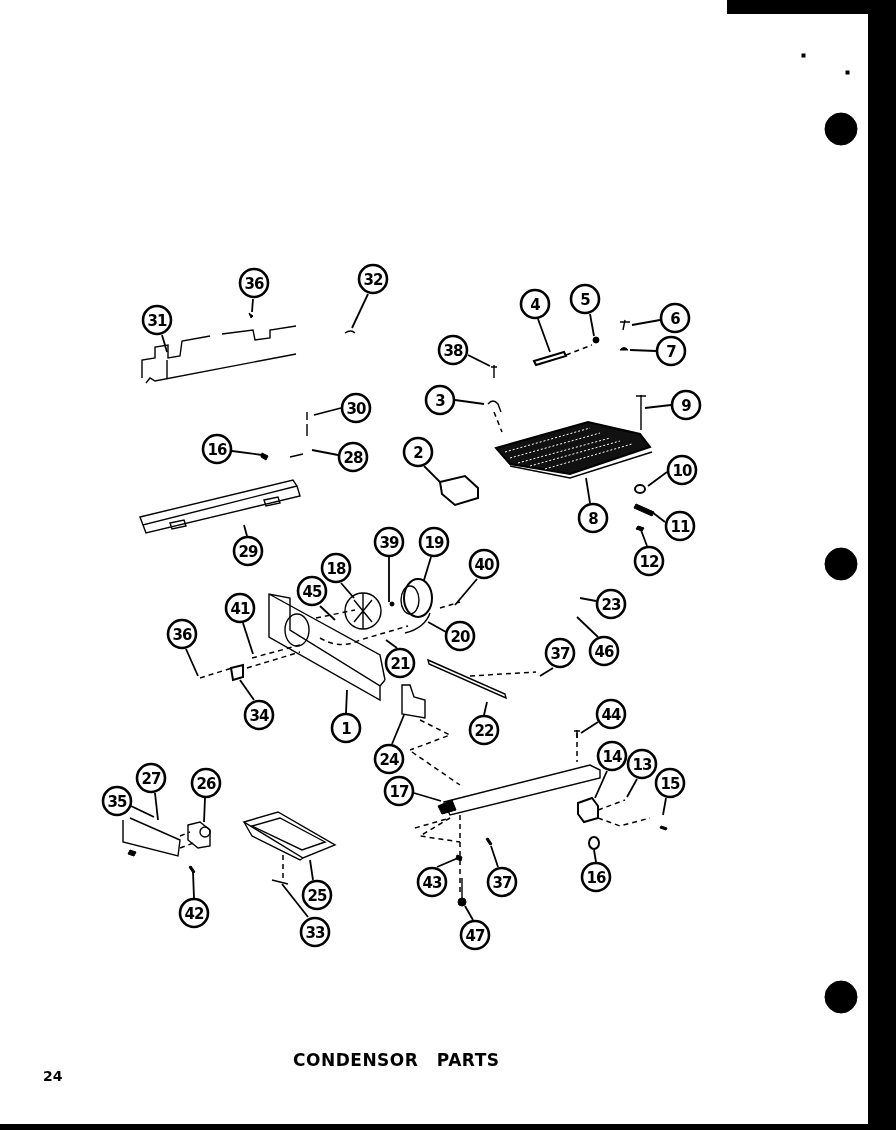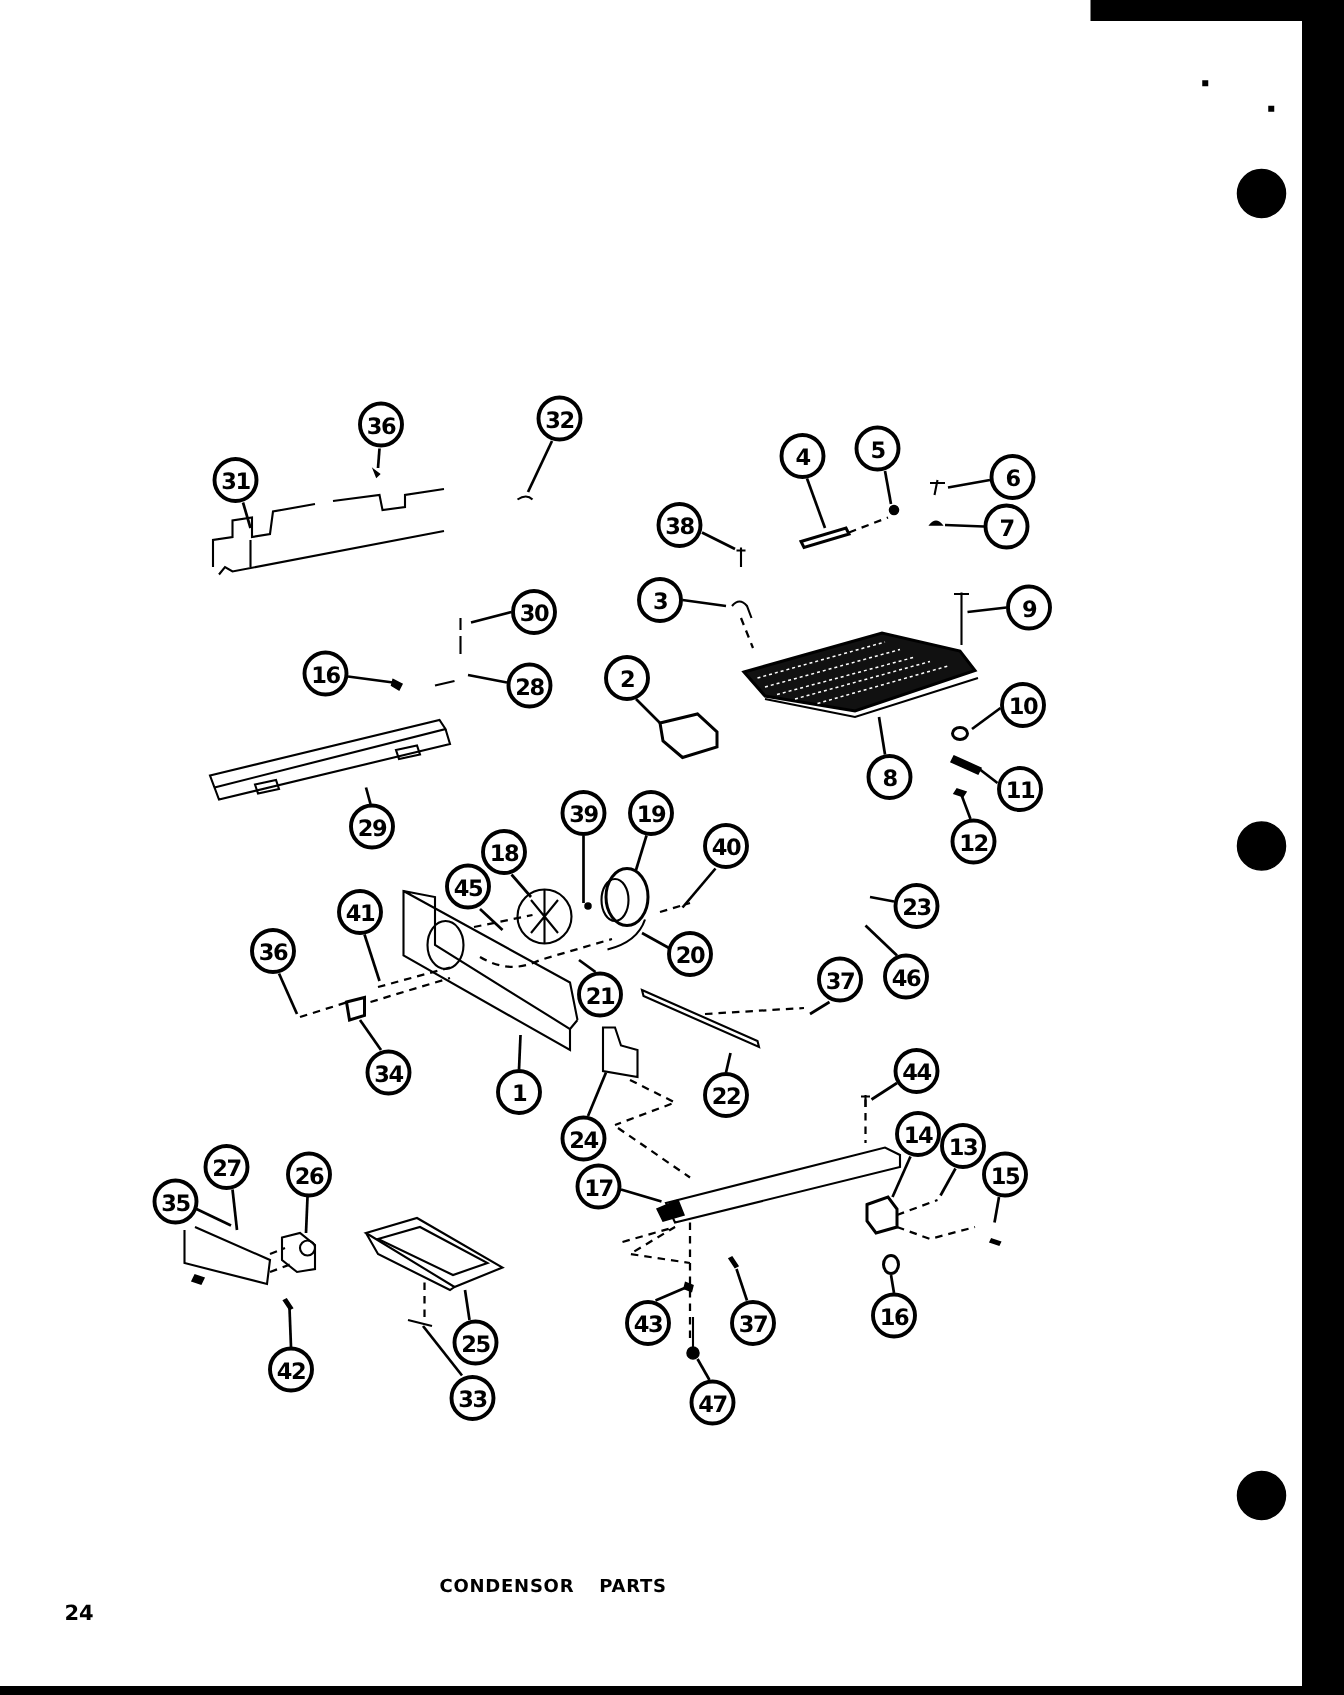--- a/index.html
+++ b/index.html
@@ -11,21 +11,21 @@
   .bottom-edge { position: absolute; left: 0; top: 1124px; width: 896px; height: 6px; background: #000; }
   svg { position: absolute; left: 0; top: 0; }
   .callout circle { fill: #fff; stroke: #000; stroke-width: 2.6; }
   .callout text { font-family: "DejaVu Sans", sans-serif; font-weight: bold; font-size: 15px; fill: #000; text-anchor: middle; dominant-baseline: central; letter-spacing: -1px; }
   .leader { stroke: #000; stroke-width: 1.8; fill: none; }
   .dash { stroke: #000; stroke-width: 1.5; fill: none; stroke-dasharray: 5 4; }
   .part { stroke: #000; stroke-width: 2; fill: #fff; }
   .part-thin { stroke: #000; stroke-width: 1.4; fill: none; }
   .solid { fill: #000; stroke: #000; }
   .page-number { position: absolute; left: 43px; top: 1068px; font-family: "DejaVu Sans", sans-serif; font-weight: bold; font-size: 14px; color: #000; }
-  .title { position: absolute; left: 293px; top: 1050px; font-family: "DejaVu Sans", sans-serif; font-weight: bold; font-size: 12px; color: #000; letter-spacing: 0.5px; word-spacing: 12px; text-align: center; }
+  .title { position: absolute; left: 293px; top: 1050px; font-family: "DejaVu Sans", sans-serif; font-weight: bold; font-size: 17px; color: #000; letter-spacing: 0.5px; word-spacing: 12px; text-align: center; }
 </style>
 </head>
 <body>
 
 <div id="page">
   <div class="sheet"></div>
   <div class="top-strip"></div>
   <div class="right-edge"></div>
   <div class="bottom-edge"></div>
 

